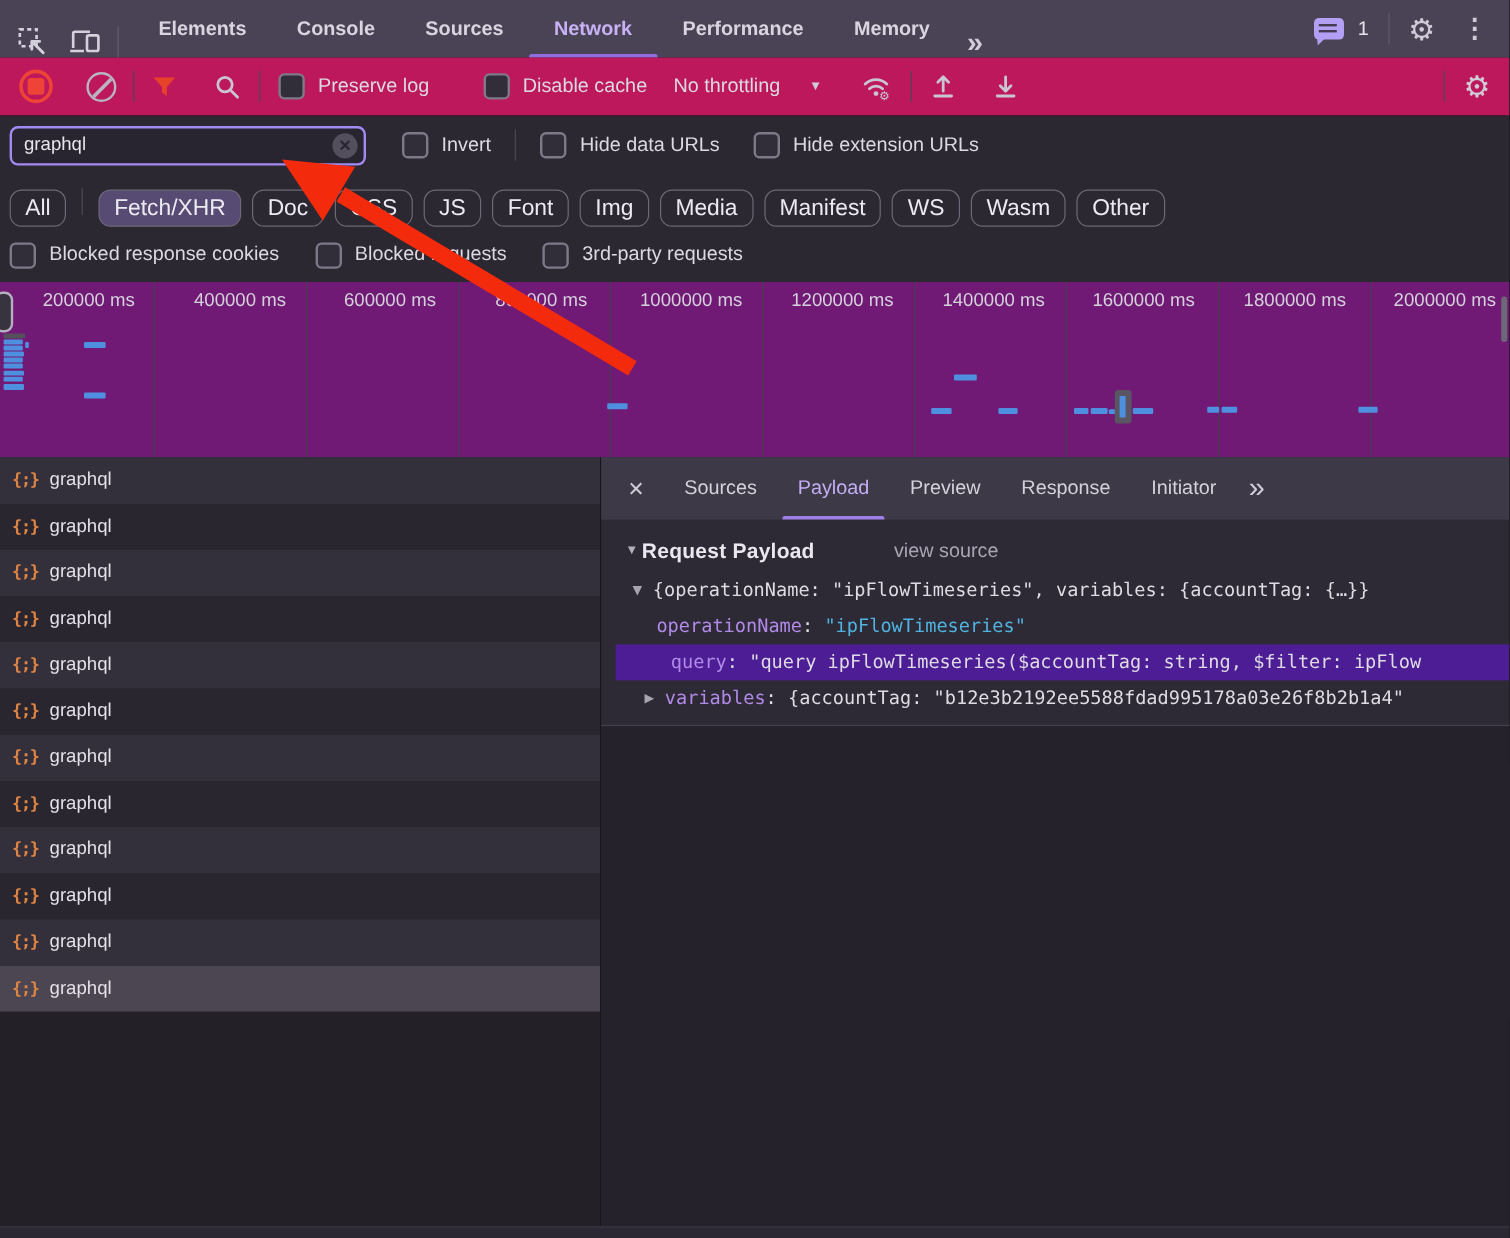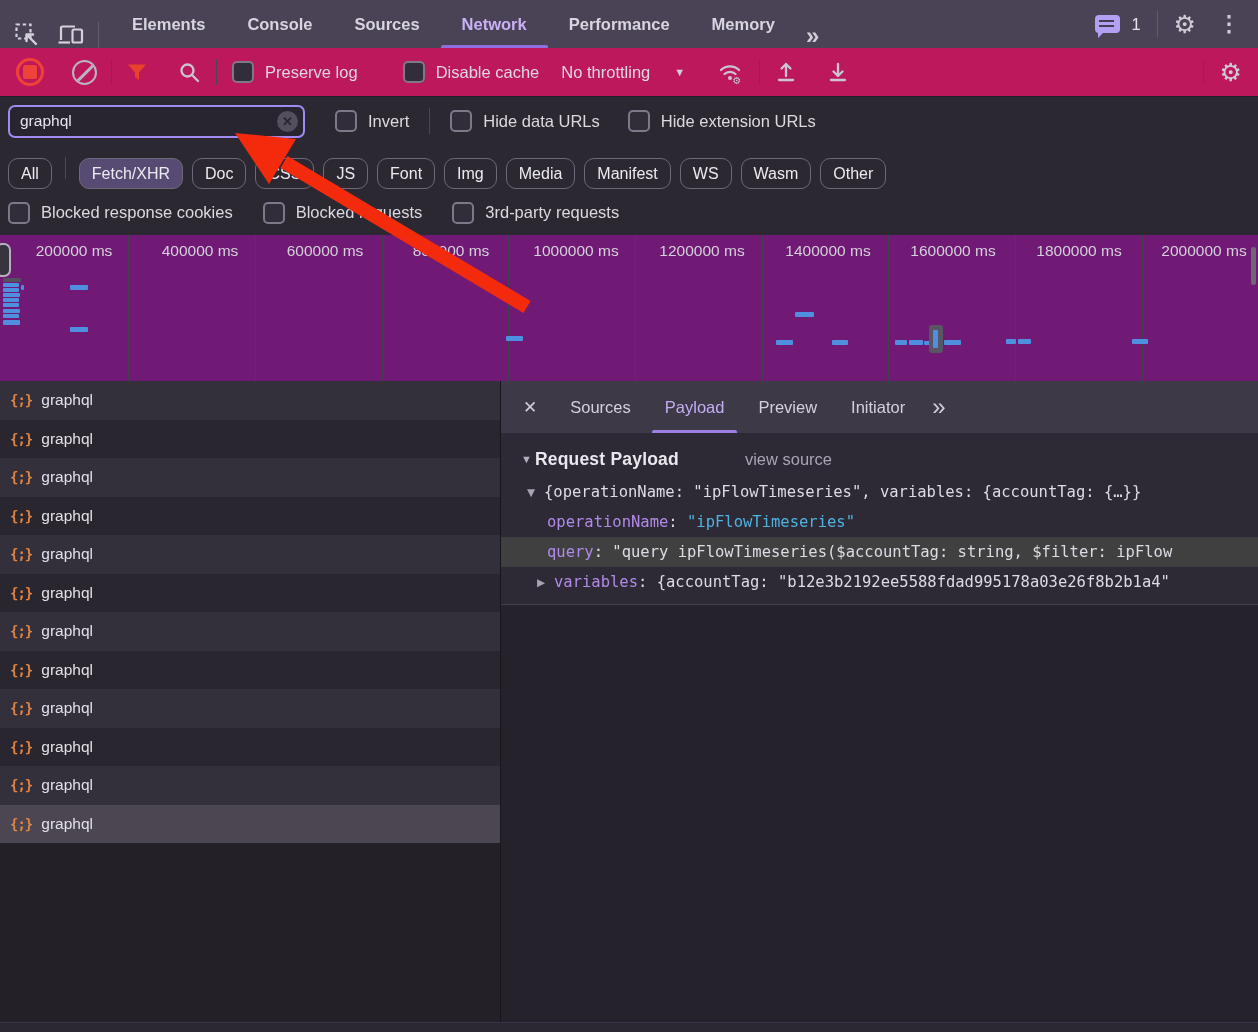--- a/index.html
+++ b/index.html
@@ -45,21 +45,21 @@
   .fi-wrap input{width:100%;height:100%;box-sizing:border-box;background:#282430;border:2px solid #a28bf0;
                  border-radius:7px;color:#e8e5ec;font-size:15.5px;padding:0 34px 0 10px;outline:none;
                  font-family:"Liberation Sans",sans-serif;}
   .clear-btn{position:absolute;right:7px;top:6px;width:21px;height:21px;border-radius:50%;background:#534f5d;
              color:#282430;font-size:13px;font-weight:bold;display:flex;align-items:center;justify-content:center;}
 
   
   .chiprow{position:absolute;top:145px;left:0;right:0;height:45px;background:#2b2831;
            display:flex;align-items:center;gap:9px;padding-left:8px;}
   .chip{height:31px;padding:0 12px;border:1.5px solid #6e6878;border-radius:10px;background:transparent;
-        color:#eceaf1;font-size:16px;display:flex;align-items:center;font-family:"Liberation Sans",sans-serif;white-space:nowrap;margin-top:12px;}
+        color:#eceaf1;font-size:19px;display:flex;align-items:center;font-family:"Liberation Sans",sans-serif;white-space:nowrap;margin-top:12px;}
   .chip.active{background:#574b73;}
   .chipdiv{width:1px;height:22px;background:#4e4958;margin:0 4px;flex:none;}
 
   
   .morefilters{position:absolute;top:190px;left:0;right:0;height:45px;background:#2b2831;
                display:flex;align-items:center;gap:30px;padding-left:8px;}
 
   
   .timeline{position:absolute;top:235px;left:0;right:0;height:146px;background:#701a75;
             border-bottom:1px solid #4c4757;overflow:hidden;}
@@ -95,21 +95,21 @@
   .ph-title{font-weight:bold;font-size:17.5px;color:#eae7ee;letter-spacing:.2px;}
   .ph-vs{margin-left:66px;font-size:16.5px;color:#aaa4b4;}
   .pline{height:30px;flex:none;display:flex;align-items:center;white-space:pre;overflow:hidden;
          font-family:"DejaVu Sans Mono",monospace;font-size:15.5px;color:#dedbe4;}
   .pline .tri{font-size:10.5px;color:#a8a3b1;width:17px;flex:none;font-family:"DejaVu Sans",sans-serif;}
   .pline.summary{padding-left:26px;}
   .pline.kv{padding-left:46px;}
   .pline.kv.withtri{padding-left:36px;}
   .key{color:#b18ae8;}
   .str{color:#4fb3e0;}
-  .pline.hl{background:#404040;}
+  .pline.hl{background:#4c1d95;margin-left:12px;}
   .pdivider{height:1px;flex:none;background:#44404d;margin-top:7px;}
   .pbottom{flex:1;background:#25222b;}
 
   .bottombar{position:absolute;left:0;right:0;bottom:0;height:9px;background:#2b2833;border-top:1px solid #3a3544;}
 
   .arrow-overlay{position:absolute;inset:0;z-index:60;pointer-events:none;}
   svg.ic{display:block;}
 </style>
 </head>
 <body>
@@ -359,20 +359,21 @@
           </div>
         </div>
     </div>
     <div class="right">
       <div class="detail-tabs">
         <span class="dt-close">✕</span>
         <span style="display:flex;height:100%;" id="detail-tabs">
             <div class="dtab">Sources</div>
             <div class="dtab active">Payload</div>
             <div class="dtab">Preview</div>
+            <div class="dtab">Response</div>
             <div class="dtab">Initiator</div>
           </span>
         <span class="chev">»</span>
       </div>
       <div class="payload">
         <div class="payload-head">
           <span class="ph-arrow">▼</span>
           <span class="ph-title">Request Payload</span>
           <span class="ph-vs">view source</span>
         </div>

